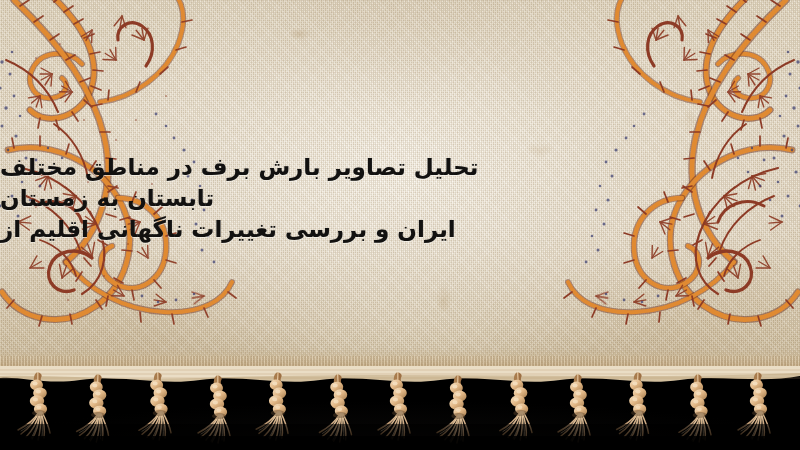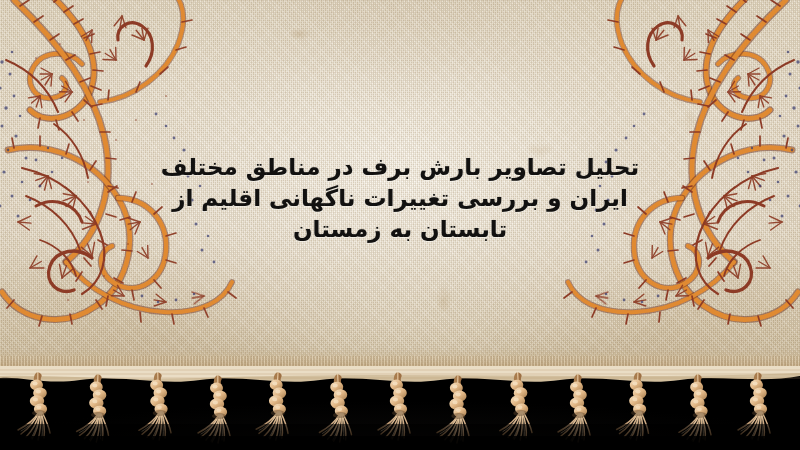--- a/index.html
+++ b/index.html
@@ -102,21 +102,21 @@
   }
   .orn.left  { left: -4px; }
   .orn.right { right: -4px; transform: scaleX(-1); }
   .orn svg { display: block; width: 100%; height: 100%; }
 
   
   .title-block {
     position: absolute;
     left: 0; right: 0;
     top: 152px;
-    text-align: center;
+    text-align: left;
     direction: rtl;
     z-index: 6;
   }
   .title-line {
     display: block;
     font-family: "DejaVu Sans", "Liberation Sans", sans-serif;
     font-size: 23px;
     line-height: 31px;
     font-weight: 700;
     color: #121110;
@@ -692,22 +692,22 @@
               <circle cx="162" cy="302" r="1.3"></circle>
             <circle cx="180" cy="300" r="1.4"></circle>
               <circle cx="198" cy="294" r="1.3"></circle>
           </g>
         </g>
       </svg>
     </div>
 
     <div class="title-block">
       <span class="title-line">تحلیل تصاویر بارش برف در مناطق مختلف</span>
+      <span class="title-line">تابستان به زمستان</span>
       <span class="title-line">ایران و بررسی تغییرات ناگهانی اقلیم از</span>
-      <span class="title-line">تابستان به زمستان</span>
     </div>
 
     <div class="hem"></div>
     <div class="hem-threads"></div>
   </div>
 
   <div class="dark-zone">
     <div class="fringe-layer">
       <svg viewBox="0 0 800 84" aria-hidden="true">
         <defs>

